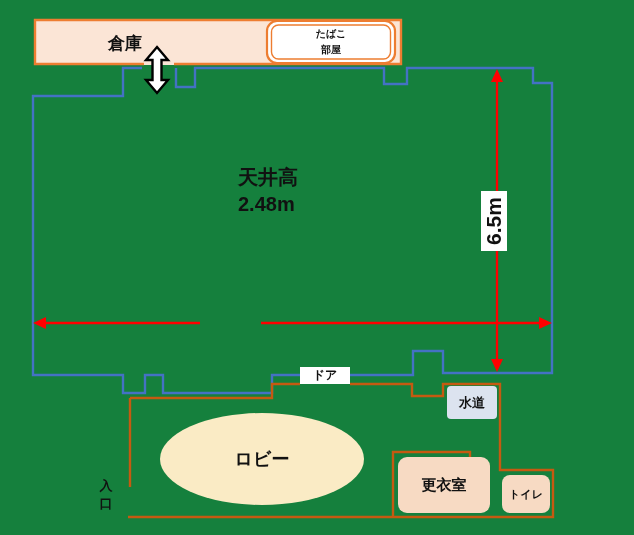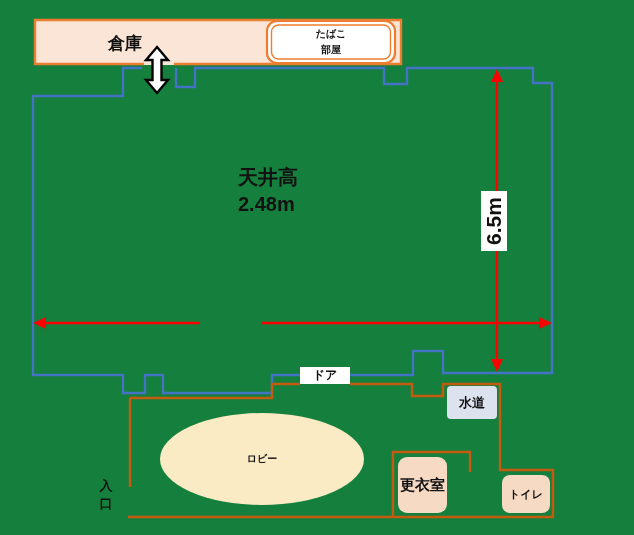--- a/index.html
+++ b/index.html
@@ -27,22 +27,22 @@
   .ceiling-label{left:238px;top:164px;font-size:20px;line-height:27px;}
   .width-label{left:198px;top:309px;width:66px;font-size:21px;background:#fff;}
   .height-label{left:464px;top:208px;width:60px;height:26px;font-size:21px;line-height:26px;
     transform:rotate(-90deg);background:#fff;}
   .door-label{left:300px;top:367px;width:50px;font-size:12px;background:#fff;z-index:6;}
   .water-box{left:447px;top:386px;width:50px;height:33px;background:var(--water-fill);
     border-radius:4px;z-index:5;display:flex;align-items:center;justify-content:center;}
   .water-box .lbl{font-size:13px;}
   .lobby-ellipse{left:160px;top:413px;width:204px;height:92px;border-radius:50%;
     background:var(--lobby-fill);display:flex;align-items:center;justify-content:center;z-index:1;}
-  .lobby-ellipse .lbl{font-size:10px;}
-  .dressing-box{left:398px;top:457px;width:49px;height:56px;background:var(--peach-fill);
+  .lobby-ellipse .lbl{font-size:18px;}
+  .dressing-box{left:398px;top:457px;width:92px;height:56px;background:var(--peach-fill);
     border-radius:9px;display:flex;align-items:center;justify-content:center;z-index:1;}
   .dressing-box .lbl{font-size:15px;}
   .toilet-box{left:502px;top:475px;width:48px;height:38px;background:var(--peach-fill);
     border-radius:8px;display:flex;align-items:center;justify-content:center;z-index:1;}
   .toilet-box .lbl{font-size:11px;font-weight:600;}
   .entrance-label{left:94px;top:477px;width:24px;font-size:13px;line-height:18px;}
 
   .wall{stroke:var(--wall-blue);stroke-width:2.4;fill:none;}
   .lobby-line{stroke:var(--lobby-orange);stroke-width:2.4;fill:none;}
   .storage-line{stroke:var(--storage-border);stroke-width:2.4;fill:none;}

